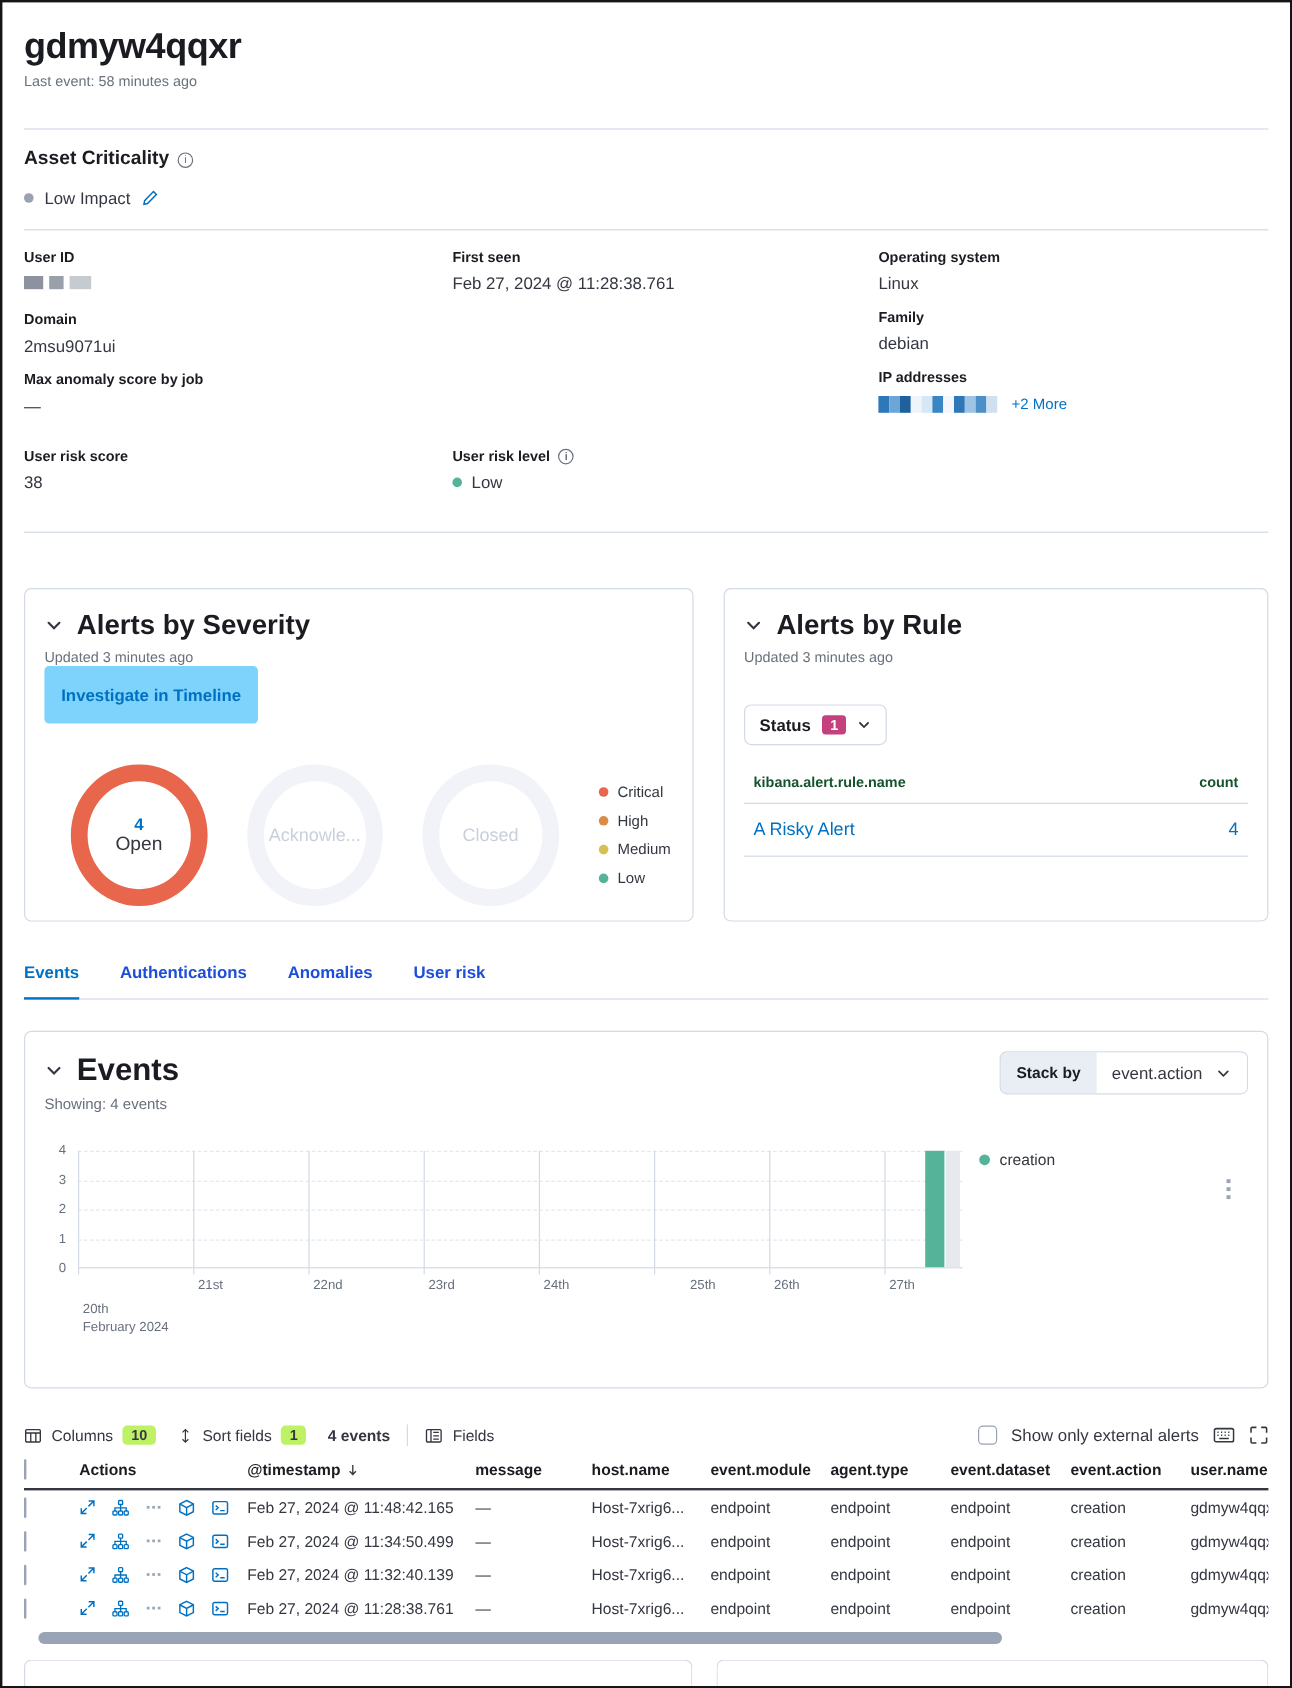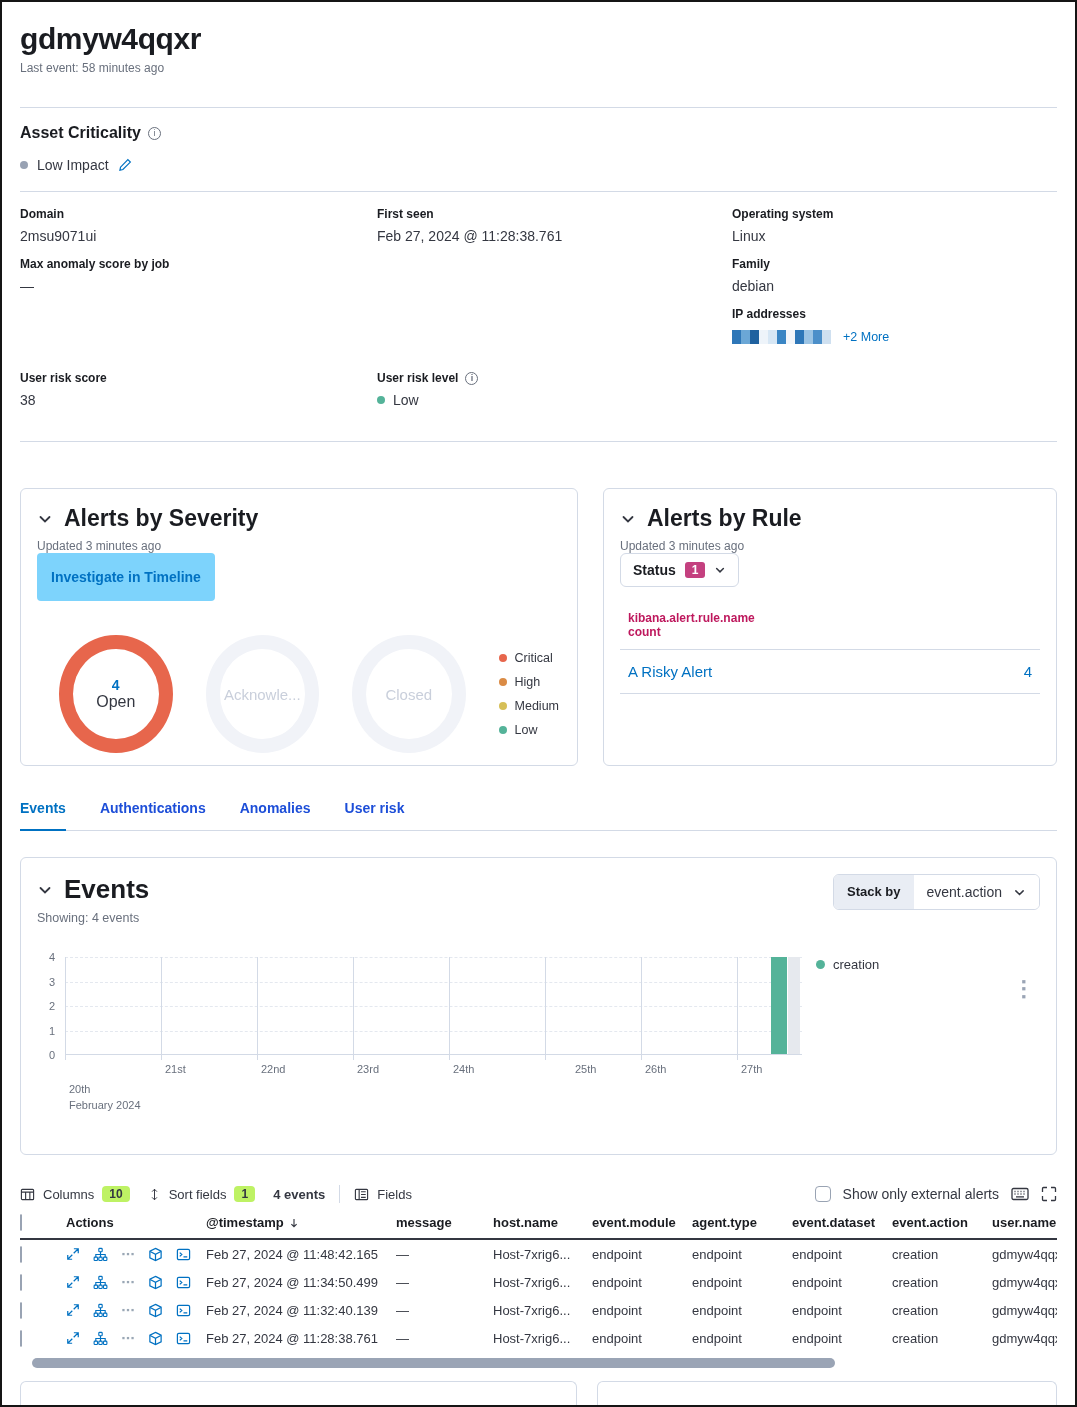--- a/index.html
+++ b/index.html
@@ -46,26 +46,26 @@
     align-items:center; justify-content:center; }
   .donut.active { border:14px solid #e7664c; }
   .donut.inactive { border:14px solid #f1f3f8; }
   .donut .cnt { font-size:14px; font-weight:700; color:#0071c2; }
   .donut .dlabel { font-size:16px; color:#343741; }
   .donut.inactive .dlabel { color:#c9cfdb; font-size:15px; }
   .sev-legend { margin-left:auto; display:flex; flex-direction:column; gap:10px; align-self:center; padding-right:2px;}
   .legend-item { display:flex; align-items:center; gap:8px; font-size:12.5px; color:#343741; }
 
   .status-btn { display:flex; align-items:center; gap:9px; border:1px solid #d3dae6; border-radius:6px;
-    padding:8px 12px; background:#fff; font-size:14px; font-weight:700; color:#1a1c21; font-family:inherit;}
+    padding:8px 12px; background:#fff; font-size:14px; font-weight:700; color:#1a1c21; font-family:inherit;margin-top:32px;}
   .badge-pink { color:#fff; border-radius:3px; font-size:12px; font-weight:700; padding:1px 7px; }
 
   .rule-table { margin-top:24px; }
-  .rt-head { display:flex; justify-content:space-between; font-size:12px; font-weight:700; color:#be185d;
-    padding:0 8px 10px;flex-direction:column; }
+  .rt-head { display:flex; justify-content:space-between; font-size:12px; font-weight:700; color:#14532d;
+    padding:0 8px 10px; }
   .rt-row { display:flex; justify-content:space-between; border-top:1px solid #d3dae6; border-bottom:1px solid #d3dae6;
     padding:13px 8px; font-size:15px; }
   a.link { color:#0071c2; text-decoration:none; }
 
   .tabs { display:flex; gap:34px; border-bottom:1px solid #d3dae6; margin-top:34px; }
   .tab { font-size:14px; font-weight:700; color:#1d4ed8; padding-bottom:13px; cursor:pointer; }
   .tab.active { color:#0071c2; border-bottom:2px solid #0071c2; margin-bottom:-1px; }
 
   .events-card { border:1px solid #d3dae6; border-radius:6px; margin-top:26px; height:298px; padding:16px; position:relative; }
   .events-title { font-size:26px; }
@@ -138,20 +138,24 @@
         <svg width="14" height="14" viewBox="0 0 16 16">
           <path d="M11.3 1.9l2.8 2.8L5.6 13.2l-3.4.8.7-3.5 8.4-8.6z" fill="none" stroke="#0071c2" stroke-width="1.4"></path>
         </svg>
       </div>
     </div>
 
     <hr class="div">
 
     <div class="overview" id="overview">
         <div class="col">
+          <div class="field">
+            <div class="lbl">User ID</div>
+            <div class="redact-id"><span style="background: rgb(141, 147, 158); width: 16px;"></span><span style="background: rgb(154, 160, 170); width: 12px;"></span><span style="background: rgb(198, 202, 209); width: 18px;"></span></div>
+          </div>
           <div class="field">
             <div class="lbl">Domain</div>
             <div class="val">2msu9071ui</div>
           </div>
           <div class="field">
             <div class="lbl">Max anomaly score by job</div>
             <div class="val">—</div>
           </div>
         </div>
         <div class="col">

